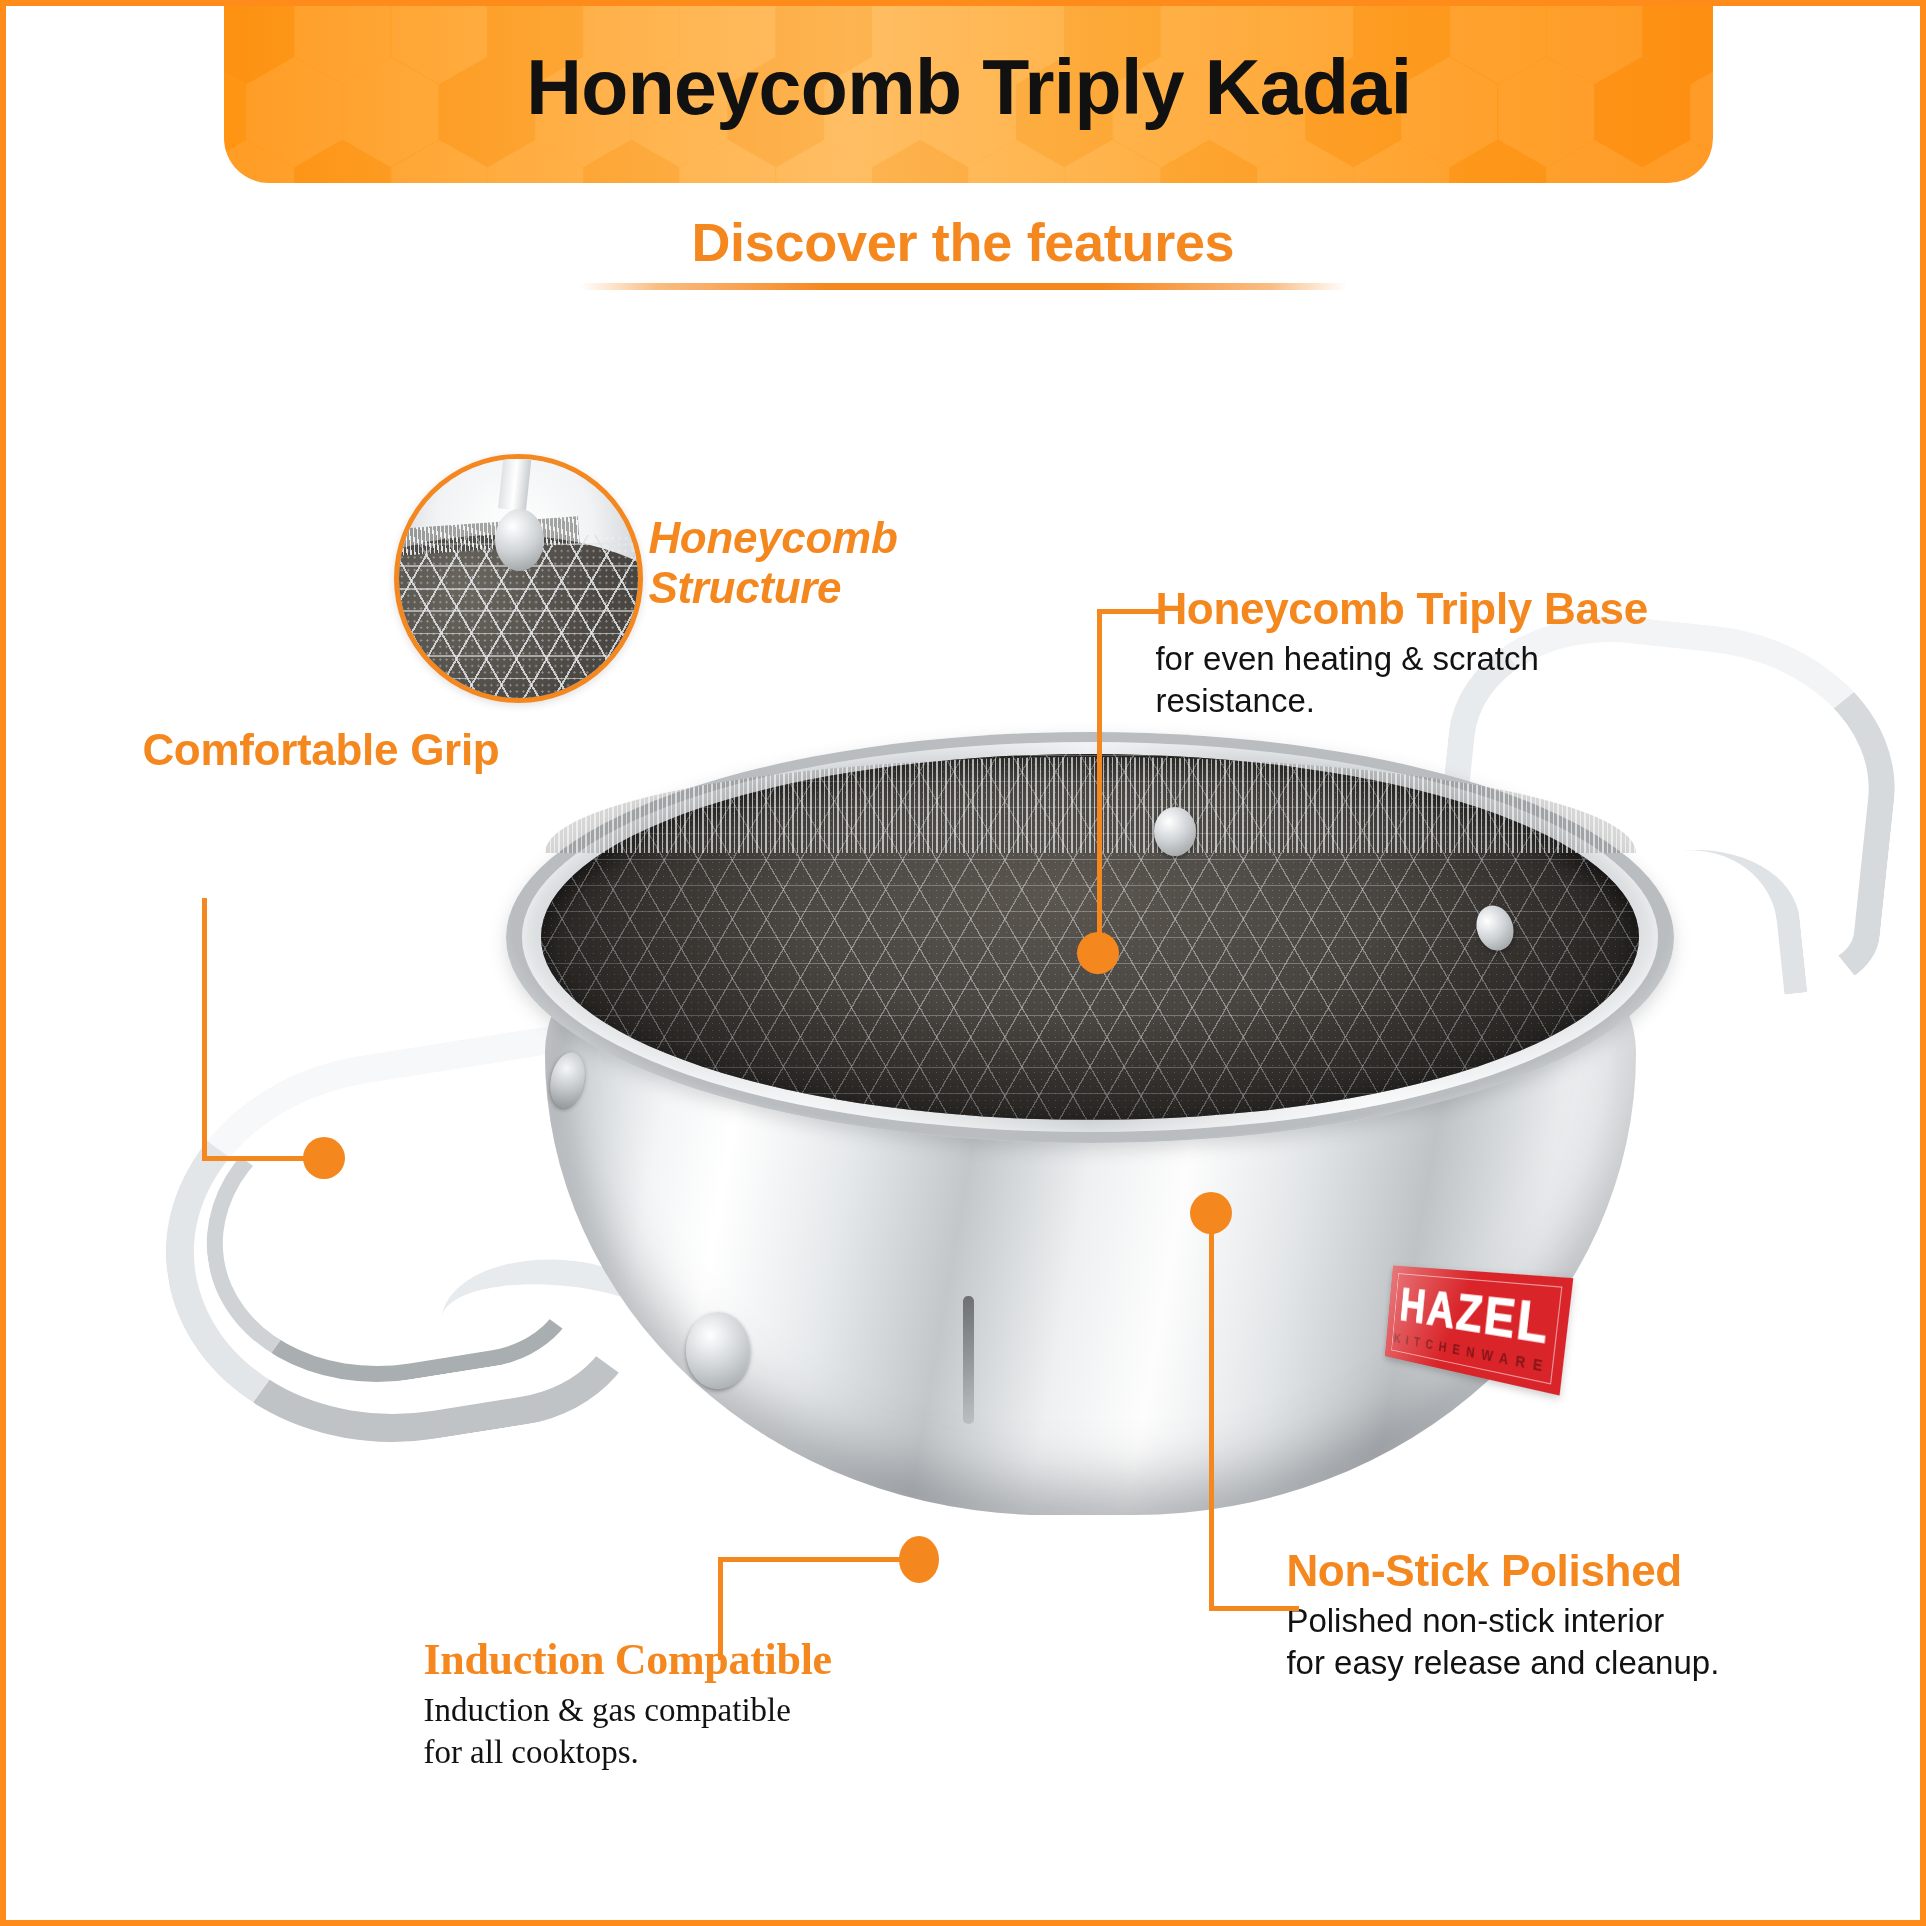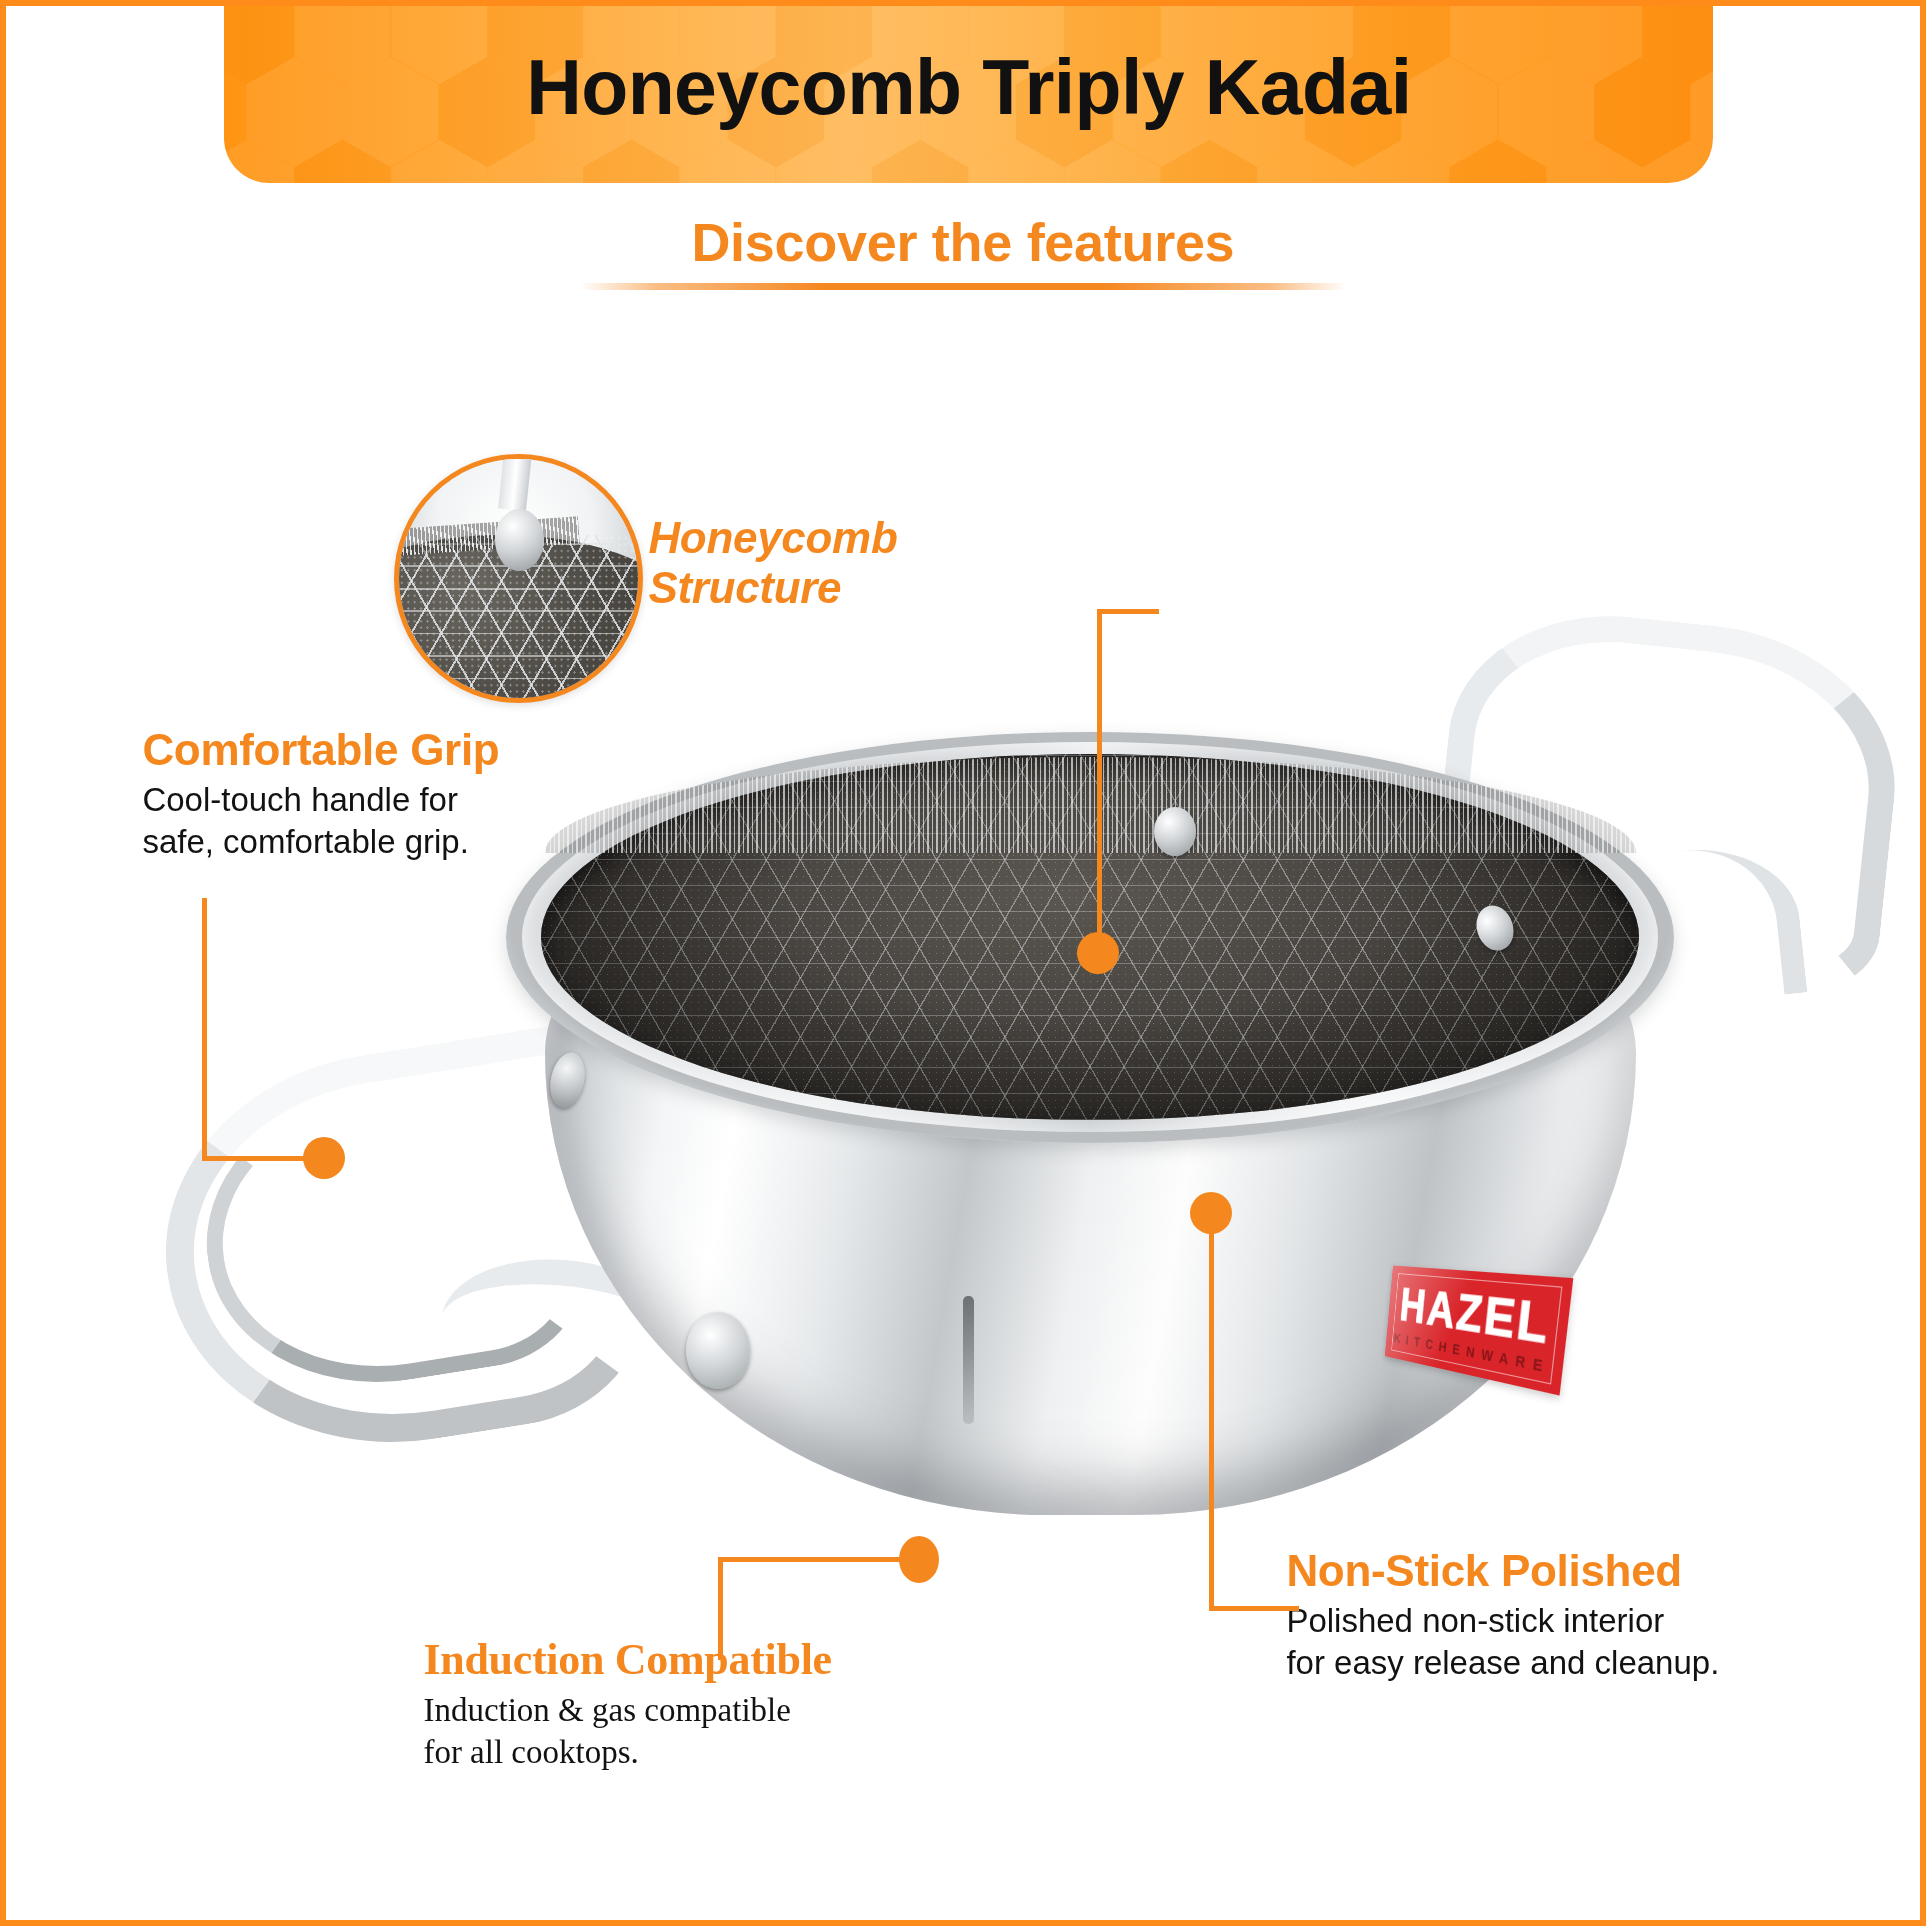--- a/index.html
+++ b/index.html
@@ -316,27 +316,30 @@
       <div id="zc-rivet"></div>
     </div>
 
     <div class="callout" id="co-honeycomb">
       <div class="co-title">Honeycomb
 Structure</div>
     </div>
 
     <div class="callout" id="co-grip">
       <div class="co-title">Comfortable Grip</div>
-      <div class="co-body">Cool-touch handle for
-safe, comfortable grip.</div>
     </div>
     <div class="lead v" id="grip-v"></div>
     <div class="lead h" id="grip-h"></div>
     <div class="dot" id="grip-dot"></div>
 
+    <div class="callout" id="co-base">
+      <div class="co-title">Honeycomb Triply Base</div>
+      <div class="co-body">for even heating &amp; scratch
+resistance.</div>
+    </div>
     <div class="lead h" id="base-h"></div>
     <div class="lead v" id="base-v"></div>
     <div class="dot" id="base-dot"></div>
 
     <div class="callout" id="co-nonstick">
       <div class="co-title">Non-Stick Polished</div>
       <div class="co-body">Polished non-stick interior
 for easy release and cleanup.</div>
     </div>
     <div class="lead v" id="ns-v"></div>

